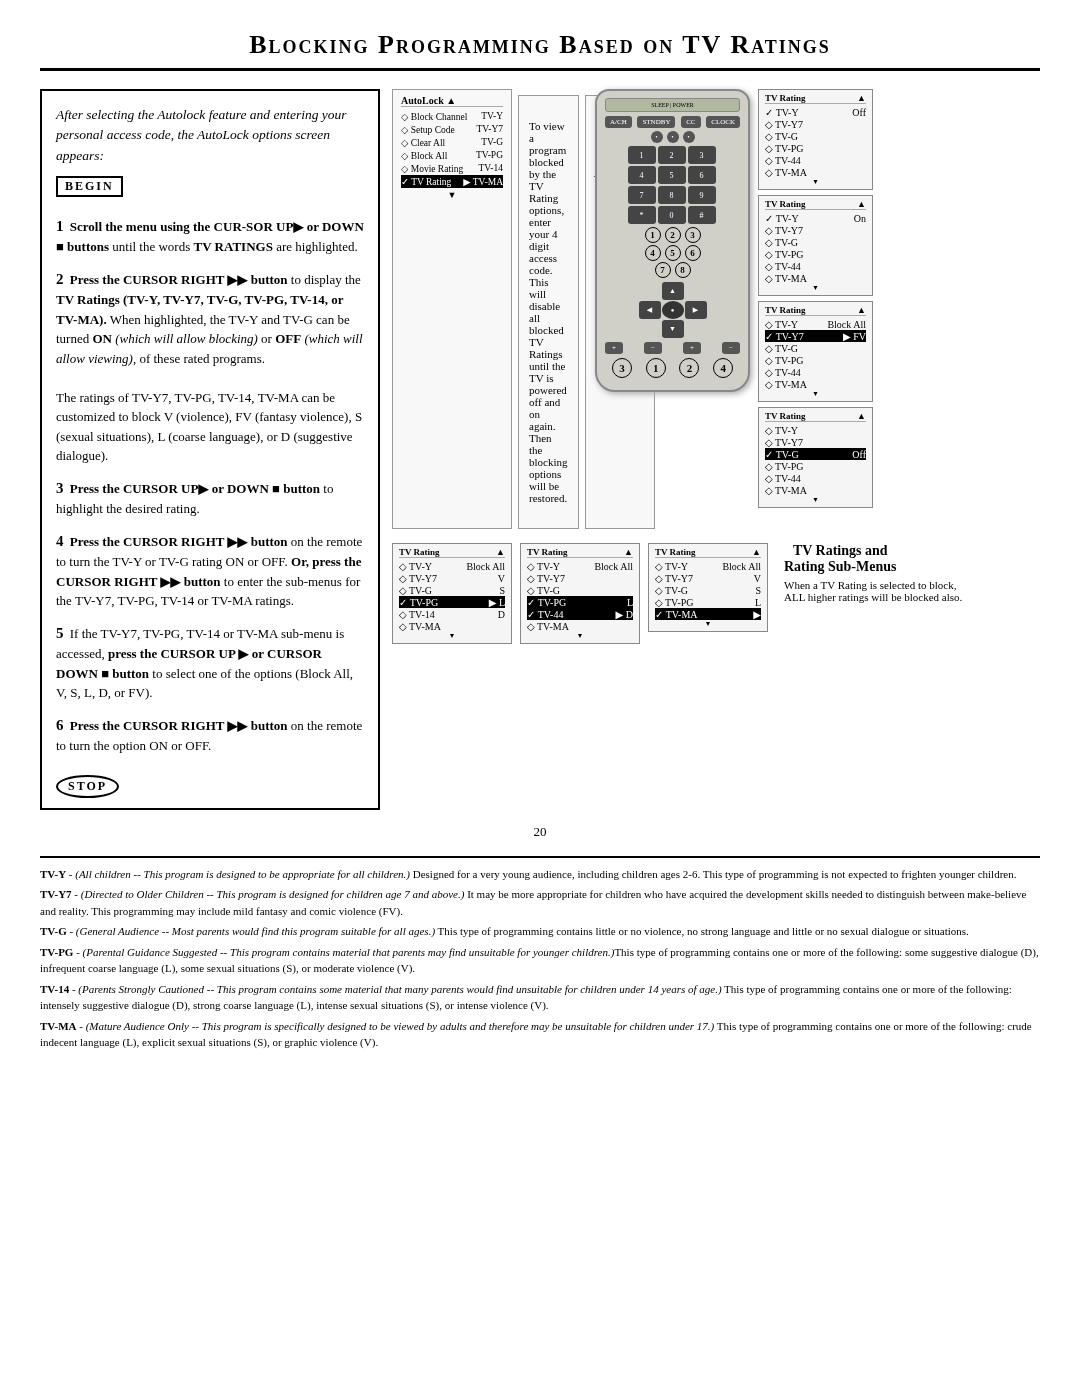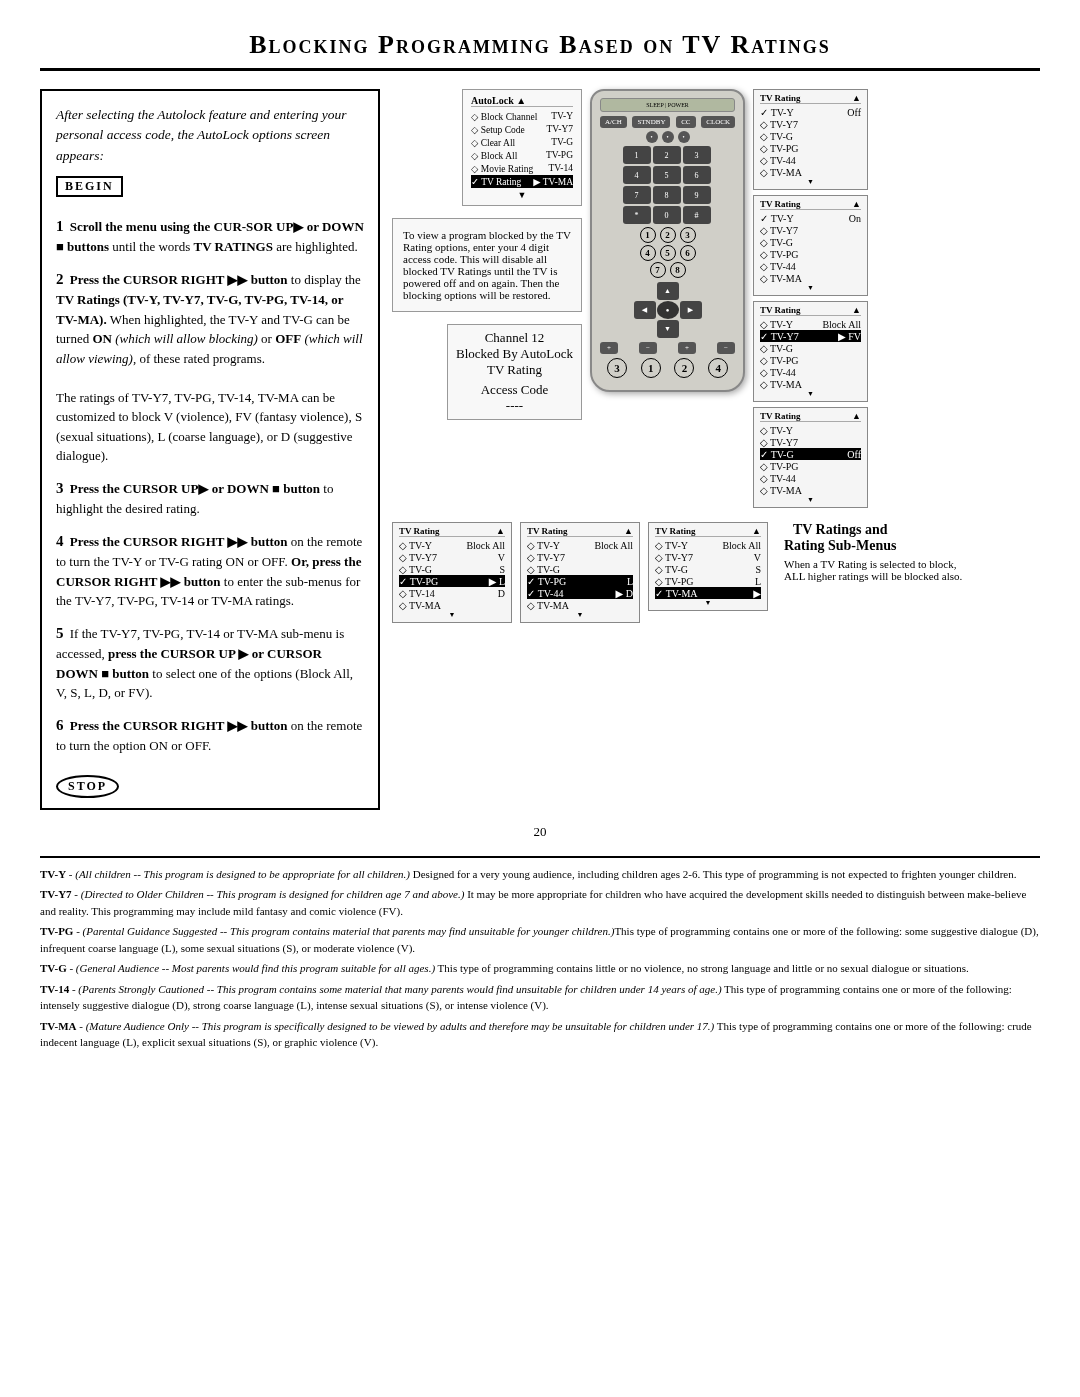--- a/index.html
+++ b/index.html
@@ -102,21 +102,21 @@
       justify-content: space-between;
       font-size: 9.5px;
       padding: 1px 0;
     }
     .autolock-menu-box .menu-row.selected {
       background: #000;
       color: #fff;
     }
     .info-box {
       border: 1.5px solid #999;
-      padding: 10px 10px;
+      padding: 24px 10px;
       font-size: 11px;
       background: #f8f8f8;
       max-width: 190px;
       margin-top: 6px;
     }
     .channel-box {
       border: 1.5px solid #999;
       padding: 5px 8px;
       font-size: 13px;
       background: #f8f8f8;
@@ -324,21 +324,21 @@
 
     <div>
       <span class="stop-label">STOP</span>
     </div>
   </div>
 
   <div class="right-column">
 
     <div style="display:flex; flex-direction:row; gap:8px; width:100%; align-items:flex-start;">
 
-      <div style="display:flex; flex-direction:column; gap:6px; min-width:130px; max-width:195px;align-items:flex-end;">
+      <div style="display:flex; flex-direction:row; gap:6px; min-width:130px; max-width:195px;">
 
         <div class="autolock-menu-box">
           <div class="menu-title">AutoLock ▲</div>
           <div class="menu-row">
               <span>◇ Block Channel</span>
               <span>TV-Y</span>
             </div>
           <div class="menu-row">
               <span>◇ Setup Code</span>
               <span>TV-Y7</span>
@@ -672,24 +672,24 @@
 <div class="page-num">20</div>
 
 <div class="footnotes">
   <div class="footnote-row">
     <b>TV-Y</b><i> - (All children -- This program is designed to be appropriate for all children.)</i> Designed for a very young audience, including children ages 2-6. This type of programming is not expected to frighten younger children.
   </div>
   <div class="footnote-row">
     <b>TV-Y7</b><i> - (Directed to Older Children -- This program is designed for children age 7 and above.)</i> It may be more appropriate for children who have acquired the development skills needed to distinguish between make-believe and reality. This programming may include mild fantasy and comic violence (FV).
   </div>
   <div class="footnote-row">
+    <b>TV-G</b><i> - (General Audience -- Most parents would find this program suitable for all ages.)</i> This type of programming contains little or no violence, no strong language and little or no sexual dialogue or situations.
+  </div>
+  <div class="footnote-row">
     <b>TV-PG</b><i> - (Parental Guidance Suggested -- This program contains material that parents may find unsuitable for younger children.)</i>This type of programming contains one or more of the following: some suggestive dialogue (D), infrequent coarse language (L), some sexual situations (S), or moderate violence (V).
-  </div>
-  <div class="footnote-row">
-    <b>TV-G</b><i> - (General Audience -- Most parents would find this program suitable for all ages.)</i> This type of programming contains little or no violence, no strong language and little or no sexual dialogue or situations.
   </div>
   <div class="footnote-row">
     <b>TV-14</b><i> - (Parents Strongly Cautioned -- This program contains some material that many parents would find unsuitable for children under 14 years of age.)</i> This type of programming contains one or more of the following: intensely suggestive dialogue (D), strong coarse language (L), intense sexual situations (S), or intense violence (V).
   </div>
   <div class="footnote-row">
     <b>TV-MA</b><i> - (Mature Audience Only -- This program is specifically designed to be viewed by adults and therefore may be unsuitable for children under 17.)</i> This type of programming contains one or more of the following: crude indecent language (L), explicit sexual situations (S), or graphic violence (V).
   </div>
 </div>
 
 </body></html>

